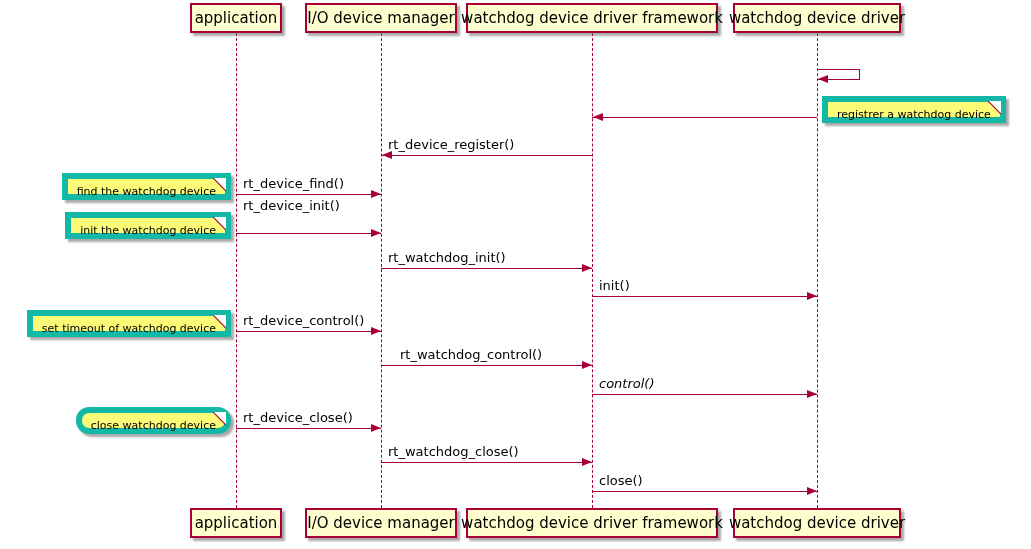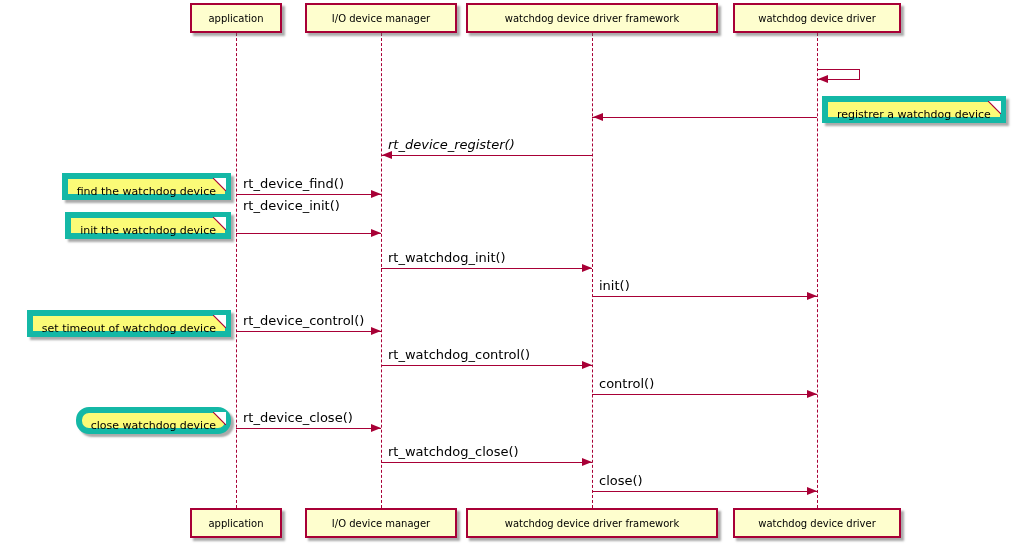--- a/index.html
+++ b/index.html
@@ -5,21 +5,21 @@
   html,body{margin:0;padding:0;background:#ffffff;}
   .canvas{
     position:relative;width:1031px;height:549px;background:#ffffff;
     font-family:"DejaVu Sans","Liberation Sans",sans-serif;overflow:hidden;color:#000;
   }
   .pbox{
     position:absolute;box-sizing:border-box;height:30px;
     background:#FEFECE;border:2px solid #A80036;
     box-shadow:3px 3px 2px rgba(100,100,100,0.55);
     display:flex;align-items:center;justify-content:center;
-    font-size:10px;white-space:nowrap;z-index:5;
+    font-size:15px;white-space:nowrap;z-index:5;
   }
   .lifeline{position:absolute;width:0;border-left:1px dashed #A80036;z-index:1;}
   .mline{position:absolute;height:0;border-top:1px solid #A80036;z-index:2;}
   .mlabel{position:absolute;font-size:13px;white-space:nowrap;z-index:3;line-height:15px;}
   .ah{position:absolute;width:0;height:0;z-index:3;}
   .ah.r{border-left:10px solid #A80036;border-top:4px solid transparent;border-bottom:4px solid transparent;}
   .ah.l{border-right:10px solid #A80036;border-top:4px solid transparent;border-bottom:4px solid transparent;}
   .selfloop{position:absolute;box-sizing:border-box;border:1px solid #A80036;border-left:none;z-index:2;}
   .note{
     position:absolute;box-sizing:border-box;height:27px;
@@ -44,42 +44,42 @@
     <div class="pbox" style="left: 466px; top: 508px; width: 252px;">watchdog device driver framework</div>
     <div class="lifeline" style="left: 817px; top: 33px; height: 475px;"></div>
     <div class="pbox" style="left: 733px; top: 3px; width: 168px;">watchdog device driver</div>
     <div class="pbox" style="left: 733px; top: 508px; width: 168px;">watchdog device driver</div>
     <div class="selfloop" style="left: 817px; top: 69px; width: 43px; height: 11px;"></div>
     <div class="ah l" style="left: 818px; top: 75px;"></div>
     <div class="mline" style="left: 592px; top: 117px; width: 225px;"></div>
     <div class="ah l" style="left: 593px; top: 113px;"></div>
     <div class="mline" style="left: 381px; top: 155px; width: 211px;"></div>
     <div class="ah l" style="left: 382px; top: 151px;"></div>
-    <div class="mlabel" style="left: 388px; top: 137px; font-style: italic;">rt_device_register()</div>
+    <div class="mlabel" style="left: 388px; top: 137px;">rt_device_register()</div>
     <div class="mline" style="left: 236px; top: 194px; width: 145px;"></div>
     <div class="ah r" style="left: 371px; top: 190px;"></div>
     <div class="mlabel" style="left: 243px; top: 176px;">rt_device_find()</div>
     <div class="mline" style="left: 236px; top: 233px; width: 145px;"></div>
     <div class="ah r" style="left: 371px; top: 229px;"></div>
     <div class="mlabel" style="left: 243px; top: 198px;">rt_device_init()</div>
     <div class="mline" style="left: 381px; top: 268px; width: 211px;"></div>
     <div class="ah r" style="left: 582px; top: 264px;"></div>
     <div class="mlabel" style="left: 388px; top: 250px;">rt_watchdog_init()</div>
     <div class="mline" style="left: 592px; top: 296px; width: 225px;"></div>
     <div class="ah r" style="left: 807px; top: 292px;"></div>
     <div class="mlabel" style="left: 599px; top: 278px;">init()</div>
     <div class="mline" style="left: 236px; top: 331px; width: 145px;"></div>
     <div class="ah r" style="left: 371px; top: 327px;"></div>
     <div class="mlabel" style="left: 243px; top: 313px;">rt_device_control()</div>
     <div class="mline" style="left: 381px; top: 365px; width: 211px;"></div>
     <div class="ah r" style="left: 582px; top: 361px;"></div>
-    <div class="mlabel" style="left: 388px; top: 347px;">rt_watchdog_control()</div>
+    <div class="mlabel" style="left: 400px; top: 347px;">rt_watchdog_control()</div>
     <div class="mline" style="left: 592px; top: 394px; width: 225px;"></div>
     <div class="ah r" style="left: 807px; top: 390px;"></div>
-    <div class="mlabel" style="left: 599px; top: 376px;">control()</div>
+    <div class="mlabel" style="left: 599px; top: 376px; font-style: italic;">control()</div>
     <div class="mline" style="left: 236px; top: 428px; width: 145px;"></div>
     <div class="ah r" style="left: 371px; top: 424px;"></div>
     <div class="mlabel" style="left: 243px; top: 410px;">rt_device_close()</div>
     <div class="mline" style="left: 381px; top: 462px; width: 211px;"></div>
     <div class="ah r" style="left: 582px; top: 458px;"></div>
     <div class="mlabel" style="left: 388px; top: 444px;">rt_watchdog_close()</div>
     <div class="mline" style="left: 592px; top: 491px; width: 225px;"></div>
     <div class="ah r" style="left: 807px; top: 487px;"></div>
     <div class="mlabel" style="left: 599px; top: 473px;">close()</div>
     <div class="note" style="top: 96px; left: 822px;">registrer a watchdog device<svg width="13" height="13" class="fold">

